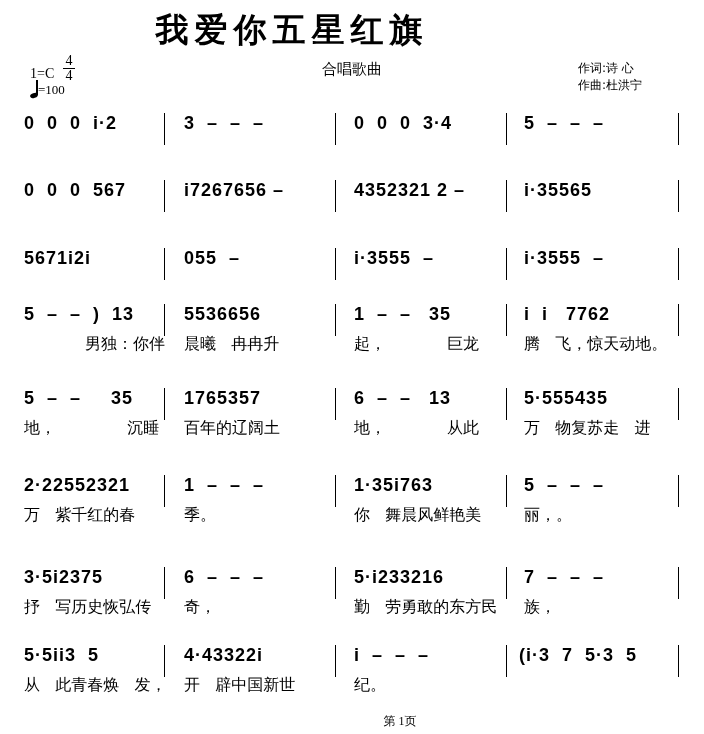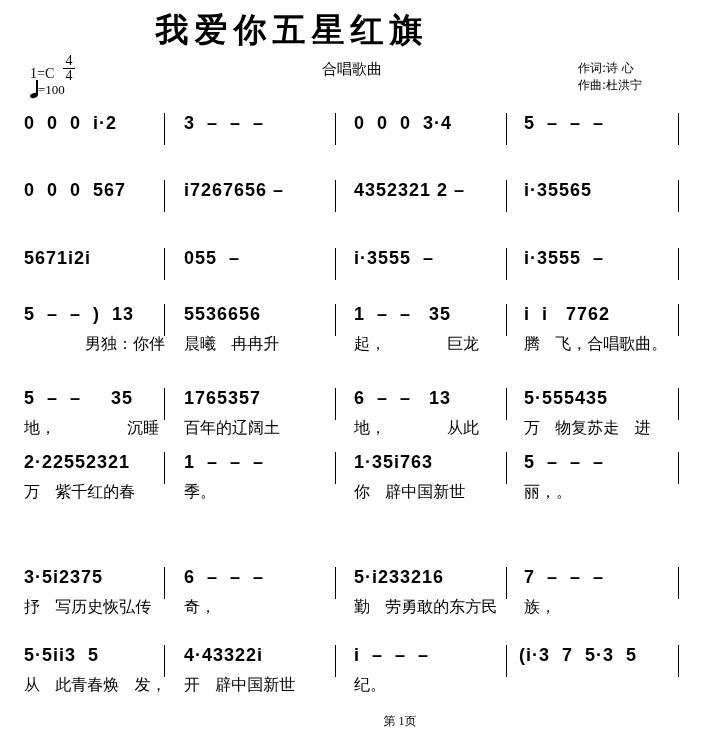--- a/index.html
+++ b/index.html
@@ -122,21 +122,21 @@
       <div class="measure" style="left: 184px; top: 0px;">
         <div class="notes">5536656</div>
         <div class="lyric">晨曦   冉冉升</div>
       </div>
       <div class="measure" style="left: 354px; top: 0px;">
         <div class="notes">1  –  –   35</div>
         <div class="lyric">起，            巨龙</div>
       </div>
       <div class="measure" style="left: 524px; top: 0px;">
         <div class="notes">i  i   7762</div>
-        <div class="lyric">腾   飞，合唱歌曲。</div>
+        <div class="lyric">腾   飞，惊天动地。</div>
       </div>
     </div>
     <div class="row" style="top: 388px;">
       <div class="bar" style="left: 164px;"></div>
       <div class="bar" style="left: 335px;"></div>
       <div class="bar" style="left: 506px;"></div>
       <div class="bar" style="left: 678px;"></div>
       <div class="measure" style="left: 24px; top: 0px;">
         <div class="notes">5  –  –     35</div>
         <div class="lyric">地，              沉睡</div>
@@ -147,36 +147,36 @@
       </div>
       <div class="measure" style="left: 354px; top: 0px;">
         <div class="notes">6  –  –   13</div>
         <div class="lyric">地，            从此</div>
       </div>
       <div class="measure" style="left: 524px; top: 0px;">
         <div class="notes">5·555435</div>
         <div class="lyric">万   物复苏走   进</div>
       </div>
     </div>
-    <div class="row" style="top: 452px; padding-left: 24px;">
+    <div class="row" style="top: 475px; padding-left: 24px;">
       <div class="bar" style="left: 164px;"></div>
       <div class="bar" style="left: 335px;"></div>
       <div class="bar" style="left: 506px;"></div>
       <div class="bar" style="left: 678px;"></div>
       <div class="measure" style="left: 24px; top: 0px;">
         <div class="notes">2·22552321</div>
         <div class="lyric">万   紫千红的春</div>
       </div>
       <div class="measure" style="left: 184px; top: 0px;">
         <div class="notes">1  –  –  –</div>
         <div class="lyric">季。</div>
       </div>
       <div class="measure" style="left: 354px; top: 0px;">
         <div class="notes">1·35i763</div>
-        <div class="lyric">你   辟中国新世</div>
+        <div class="lyric">你   舞晨风鲜艳美</div>
       </div>
       <div class="measure" style="left: 524px; top: 0px;">
         <div class="notes">5  –  –  –</div>
         <div class="lyric">丽，。</div>
       </div>
     </div>
     <div class="row" style="top: 557px; margin-top: 10px;">
       <div class="bar" style="left: 164px;"></div>
       <div class="bar" style="left: 335px;"></div>
       <div class="bar" style="left: 506px;"></div>

